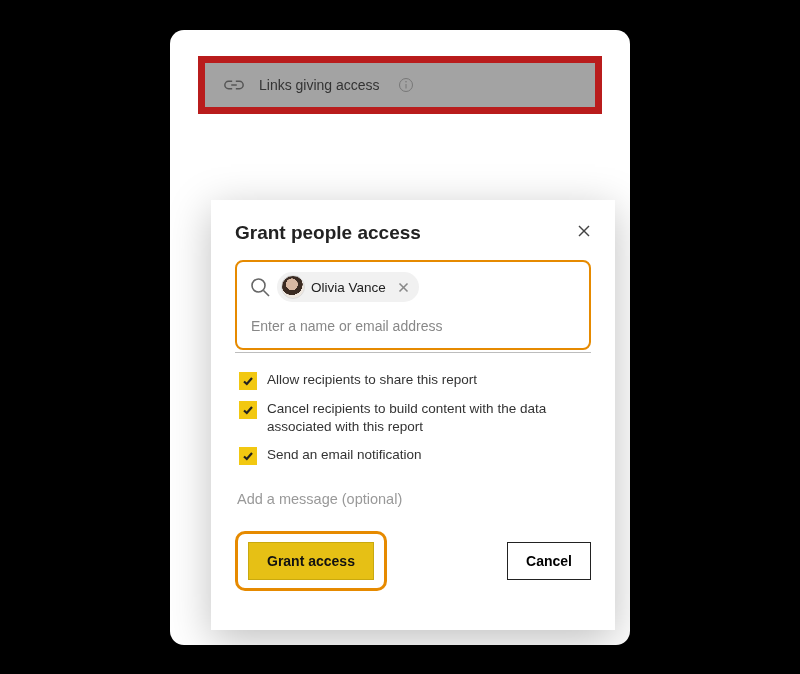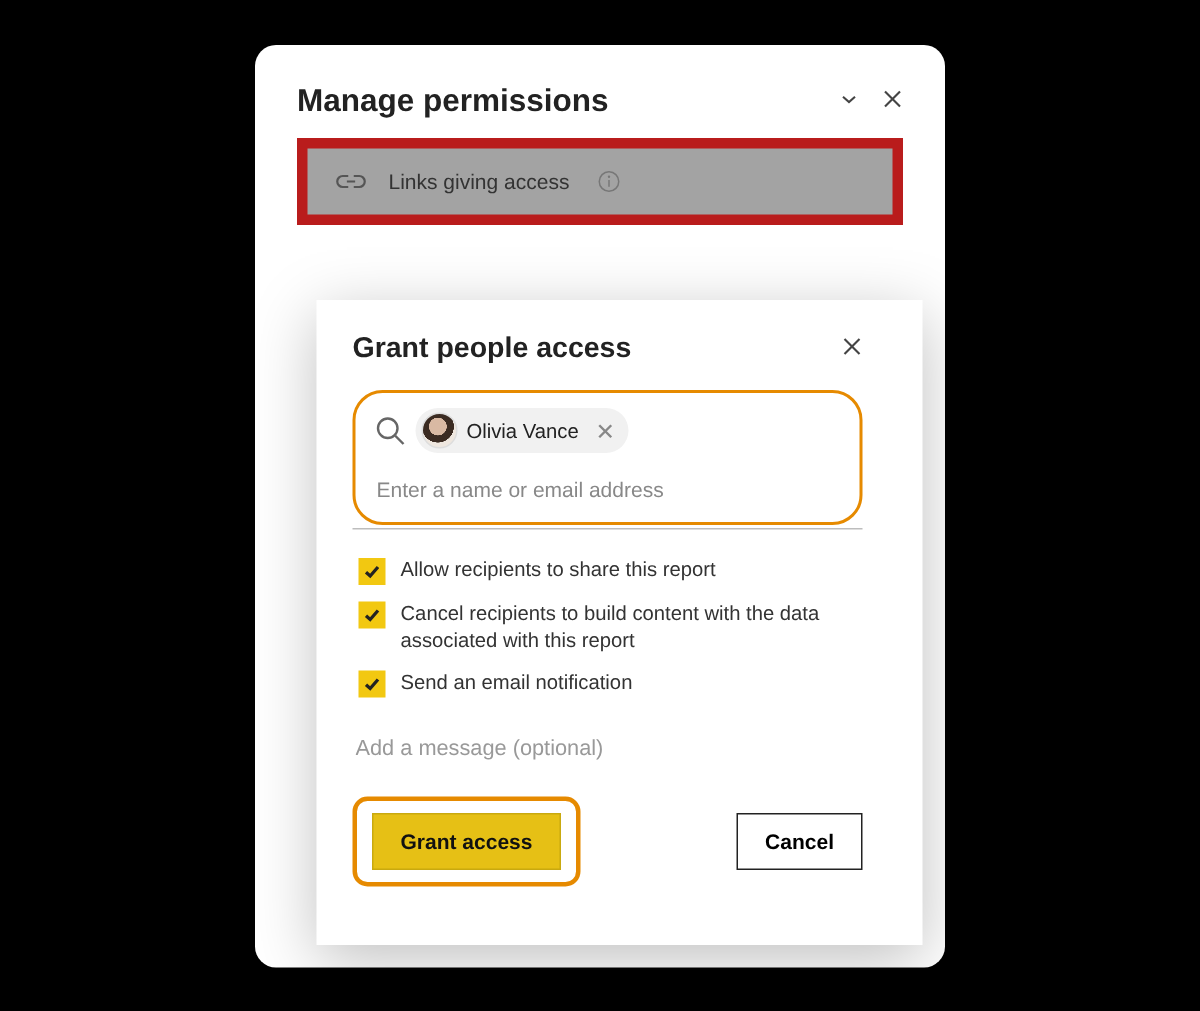--- a/index.html
+++ b/index.html
@@ -72,36 +72,36 @@
     }
 
     .dialog {
       position: absolute;
       left: 211px;
       top: 200px;
       width: 404px;
       height: 430px;
       background: #fff;
       box-shadow: 0 10px 40px rgba(0,0,0,0.25);
-      padding: 22px 40px 22px 24px;
+      padding: 22px 24px 22px 24px;
     }
     .dlg-header {
       display: flex;
       align-items: center;
       justify-content: space-between;
       margin-bottom: 16px;
     }
     .dlg-title {
       font-size: 19px;
       font-weight: 600;
       color: #222;
     }
     .people-box {
       border: 2.5px solid #e68a00;
-      border-radius: 20px;
+      border-radius: 8px;
       padding: 10px 12px 10px 12px;
     }
     .search-row {
       display: flex;
       align-items: center;
       gap: 6px;
       margin-bottom: 14px;
     }
     .search-icon {
       width: 22px; height: 22px;
@@ -203,36 +203,20 @@
       border: 3px solid #e68a00;
       border-radius: 10px;
       padding: 8px 10px;
       display: inline-flex;
     }
   </style>
 </head>
 <body>
 
 <div class="main-panel">
-  <div class="mp-header">
-    <div class="mp-title">Manage permissions</div>
-    <div class="mp-actions">
-      <span>
-        <svg class="chevron-down-icon" viewBox="0 0 12 12">
-            <polyline points="2 4.5 6 8 10 4.5"></polyline>
-          </svg>
-      </span>
-      <span>
-        <svg class="close-icon" viewBox="0 0 14 14">
-            <line x1="2" y1="2" x2="12" y2="12"></line>
-            <line x1="12" y1="2" x2="2" y2="12"></line>
-          </svg>
-      </span>
-    </div>
-  </div>
   <div class="links-strip">
     <svg class="link-icon" viewBox="0 0 24 14">
       <path d="M9 7 H15"></path>
       <path d="M10 3 H6 a4 4 0 0 0 0 8 h4"></path>
       <path d="M14 3 h4 a4 4 0 0 1 0 8 h-4"></path>
     </svg>
     <span>Links giving access</span>
     <svg class="info-icon" viewBox="0 0 16 16">
       <circle cx="8" cy="8" r="6.5"></circle>
       <line x1="8" y1="7" x2="8" y2="11.5"></line>

